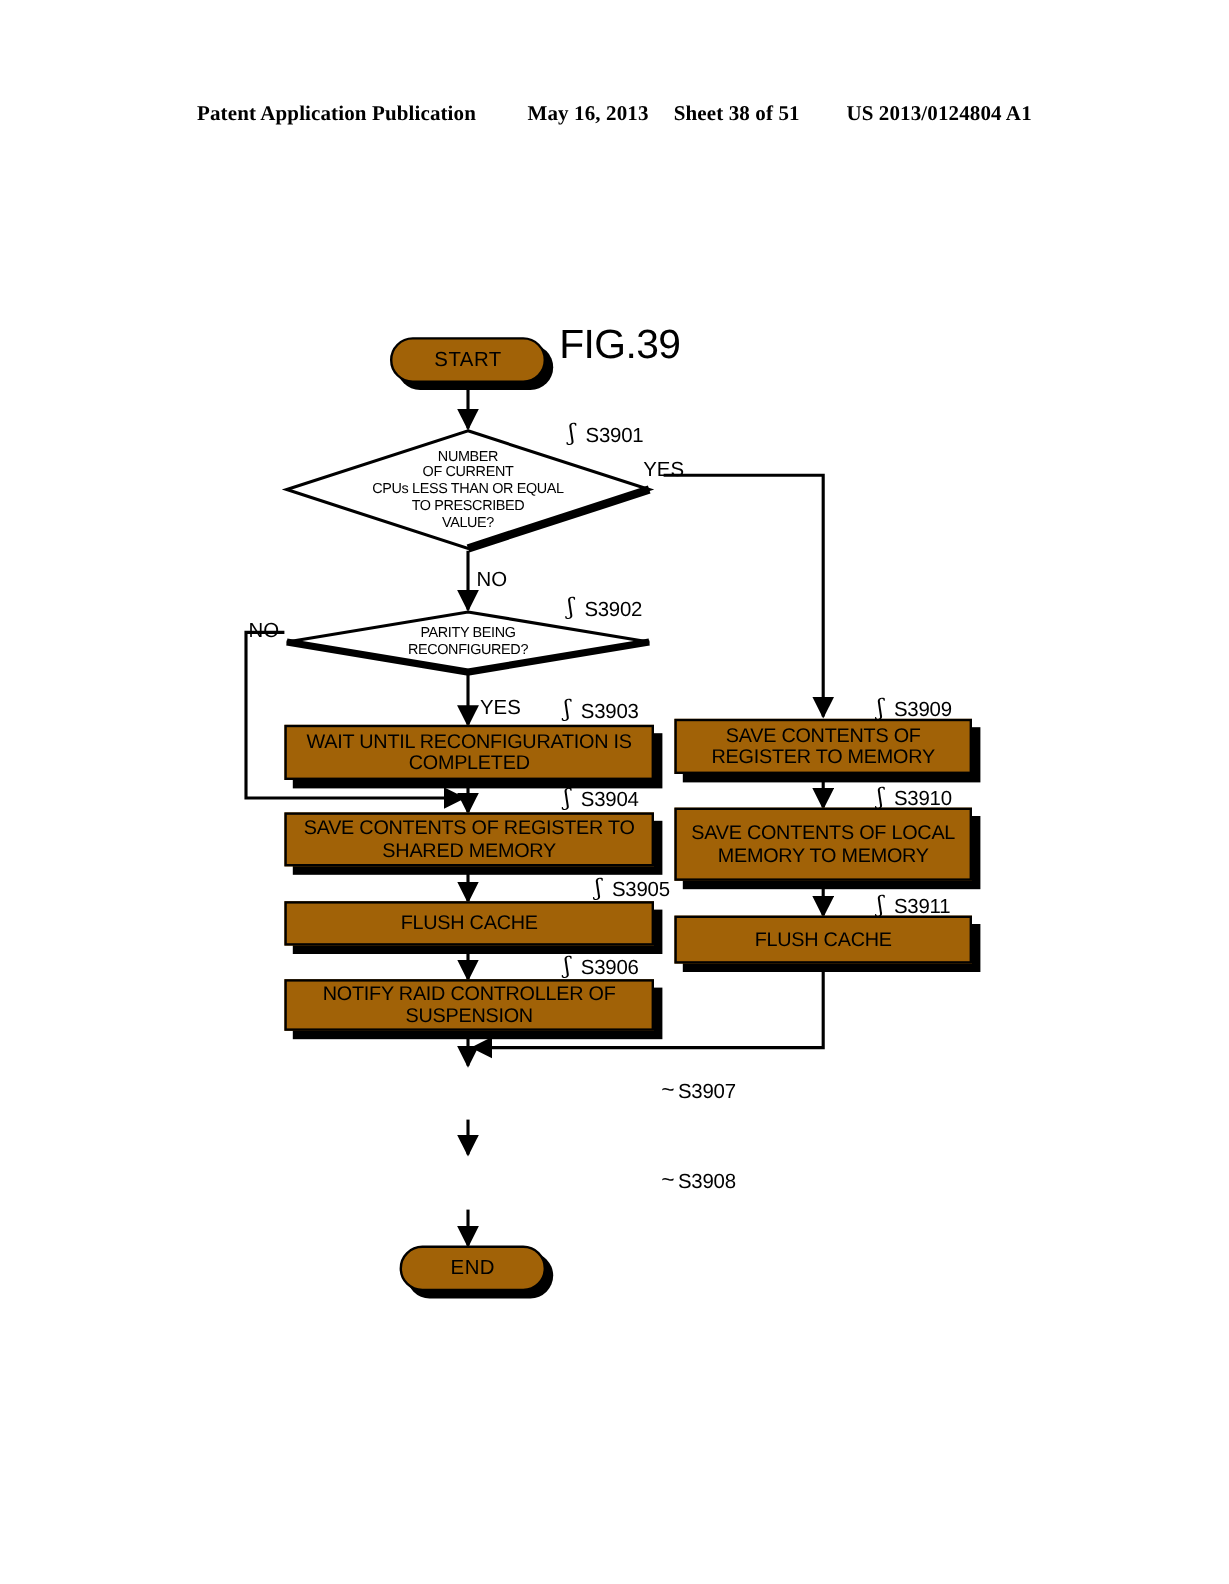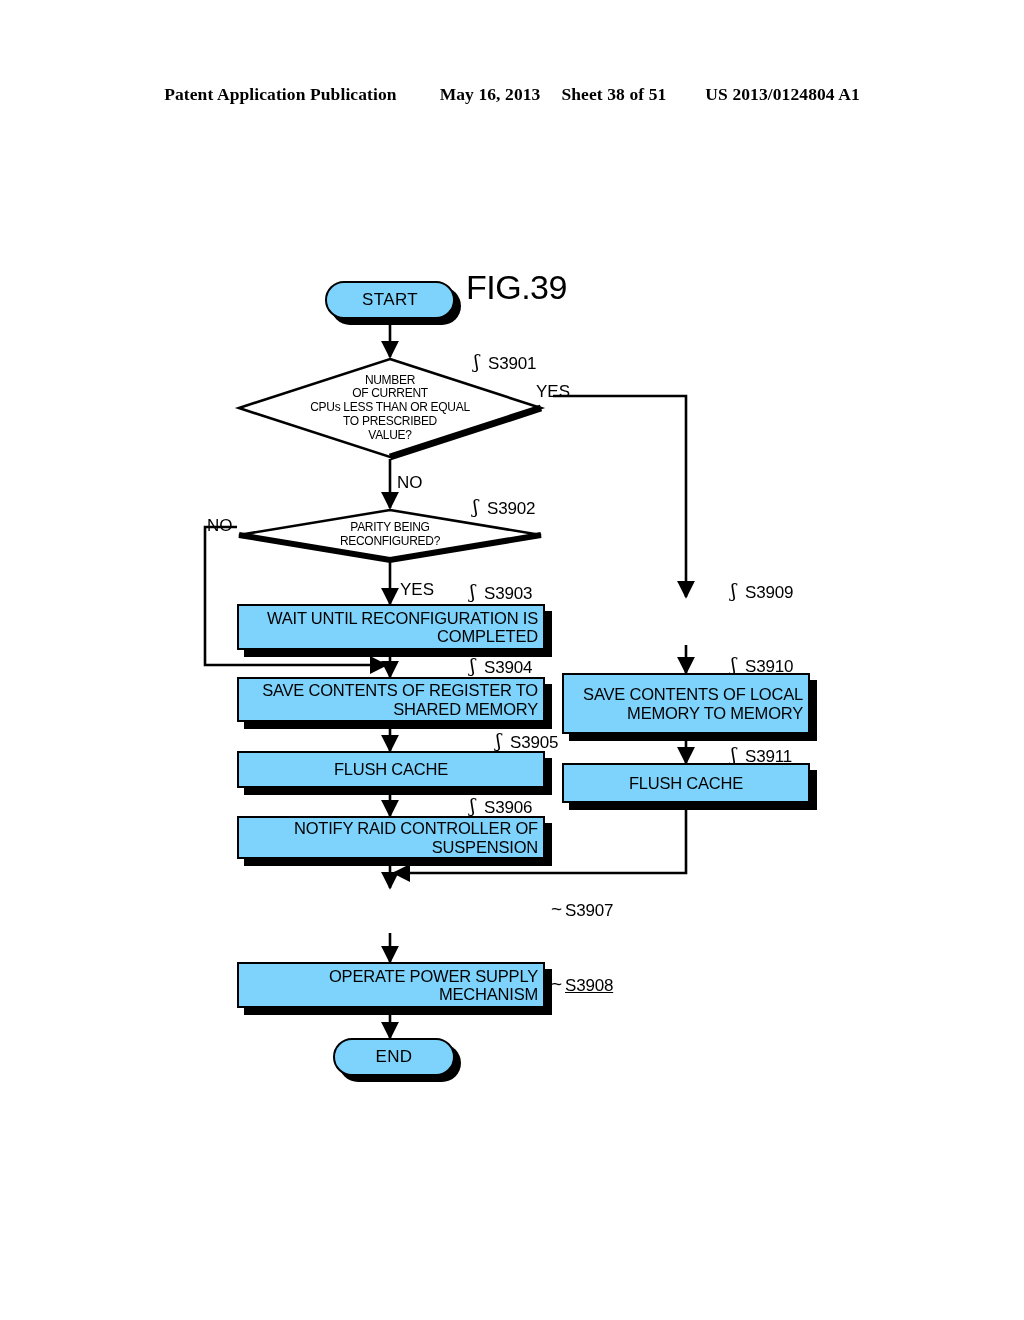--- a/index.html
+++ b/index.html
@@ -55,26 +55,26 @@
   #wires {
     position: absolute;
     left: 0; top: 0;
     width: 1024px; height: 1320px;
   }
 
   
   .node {
     position: absolute;
     box-sizing: border-box;
-    background: #7dd3fc;
+    background: #a16207;
     border: 2.5px solid #000;
     display: flex;
     align-items: center;
     justify-content: center;
-    text-align: right;
+    text-align: center;
     font-size: 16.5px;
     line-height: 1.12;
     letter-spacing: -0.2px;
     z-index: 3;
   }
   .node.proc {
     box-shadow: 7px 7px 0 0 #000;
   }
   .node.term {
     border-radius: 999px;
@@ -248,27 +248,27 @@
     <span class="txt">NOTIFY RAID CONTROLLER OF SUSPENSION</span>
   </div>
   <div class="step-label" style="left:470px; top:795px;">
     <span class="mark curl">ʃ</span><span>S3906</span>
   </div>
 
   <div class="step-label" style="left:551px; top:899px;">
     <span class="mark">~</span><span>S3907</span>
   </div>
 
-  <div class="node proc" style="left:237px; top:962px; width:308px; height:46px;">
-    <span class="txt">OPERATE POWER SUPPLY MECHANISM</span>
-  </div>
-  <div class="step-label" style="left:551px; top:974px;text-decoration:underline;">
+  <div class="step-label" style="left:551px; top:974px;">
     <span class="mark">~</span><span>S3908</span>
   </div>
 
+  <div class="node proc" style="left:562px; top:599px; width:248px; height:46px;">
+    <span class="txt">SAVE CONTENTS OF REGISTER TO MEMORY</span>
+  </div>
   <div class="step-label" style="left:731px; top:580px;">
     <span class="mark curl">ʃ</span><span>S3909</span>
   </div>
 
   <div class="node proc" style="left:562px; top:673px; width:248px; height:61px;">
     <span class="txt">SAVE CONTENTS OF LOCAL MEMORY TO MEMORY</span>
   </div>
   <div class="step-label" style="left:731px; top:654px;">
     <span class="mark curl">ʃ</span><span>S3910</span>
   </div>

